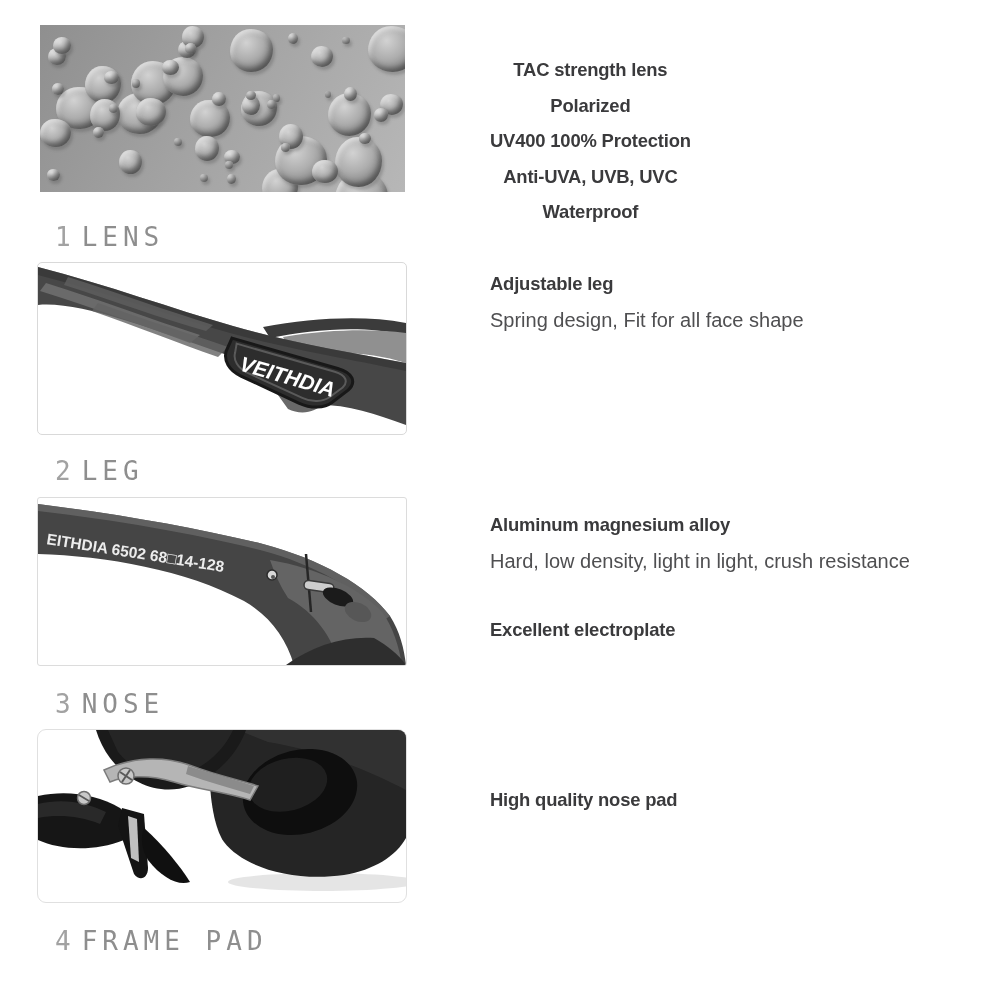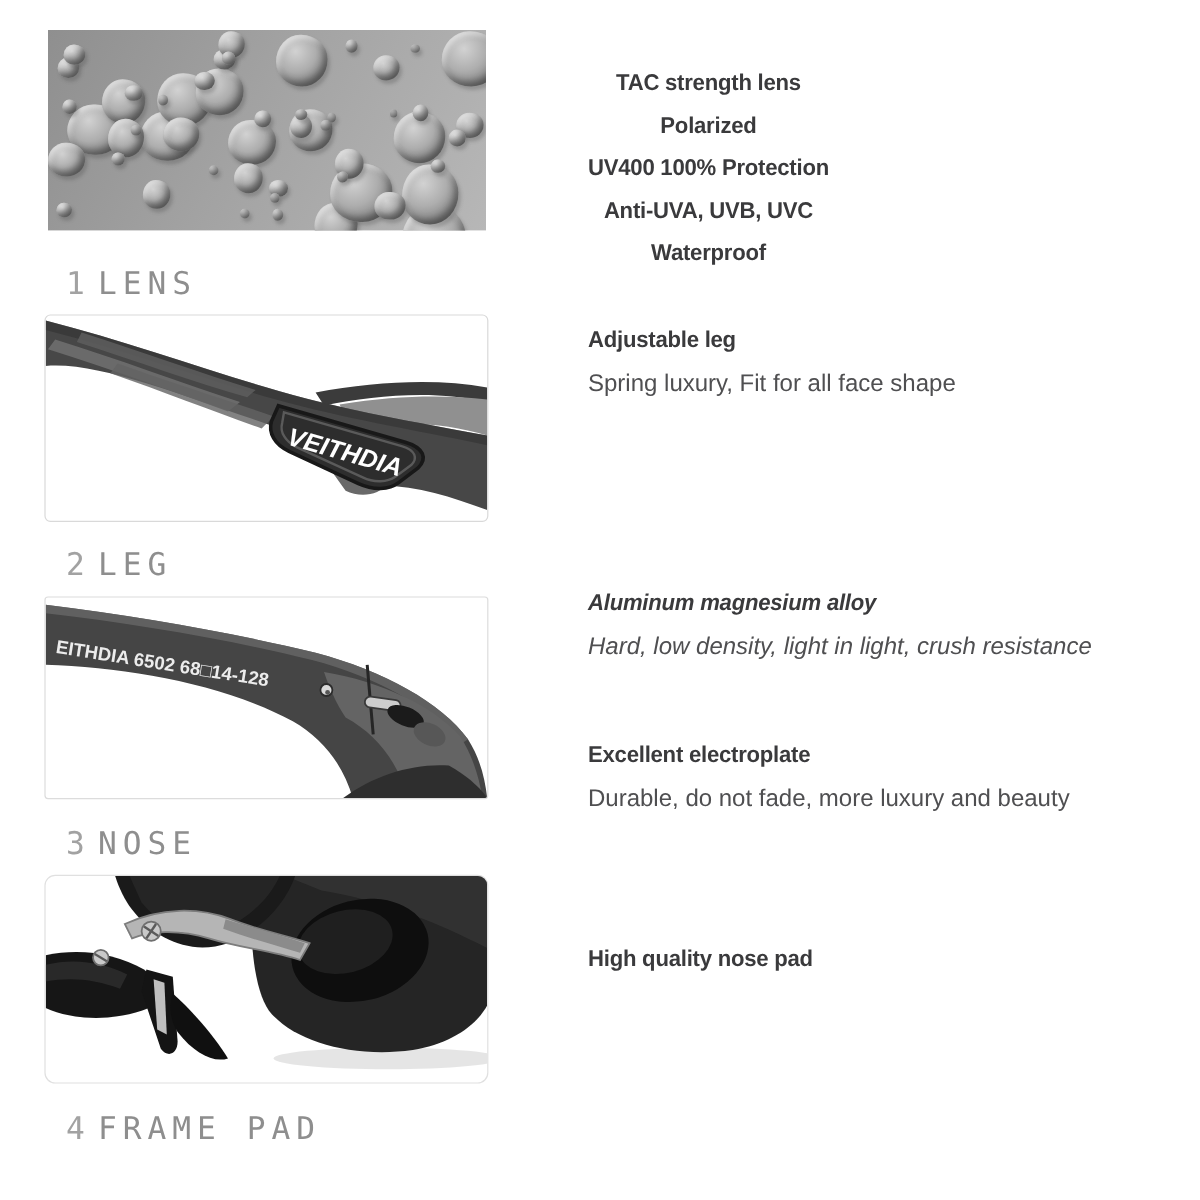--- a/index.html
+++ b/index.html
@@ -28,21 +28,21 @@
   #label-nosepad{top:926px;}
   
   .feature-block{position:absolute;left:490px;white-space:nowrap;}
   .f-line{font-weight:bold;font-size:19px;line-height:35.5px;color:#3a3a3c;
     transform:scaleX(.97);transform-origin:left;letter-spacing:-.2px;}
   .f-title{font-weight:bold;font-size:19px;line-height:24px;color:#3a3a3c;
     transform:scaleX(.97);transform-origin:left;letter-spacing:-.2px;margin-bottom:12px;}
   .f-desc{font-size:20px;line-height:24px;color:#4f4f51;}
   #feat-lens{top:52px;text-align:center;}
   #feat-leg{top:272px;}
-  #feat-frame-1{top:491px;font-style:italic;}
+  #feat-frame-1{top:513px;}
   #feat-frame-2{top:618px;}
   #feat-nosepad{top:788px;}
 </style>
 </head>
 <body>
 
 <div id="canvas">
 
   <div class="photo" id="photo-lens">
       <div class="droplet" style="width: 44.7891px; height: 41.4067px; left: 21.044%; top: 40.5332%;"></div>
@@ -128,21 +128,21 @@
       </g>
     </svg>
   </div>
 
   <div class="section-label" id="label-leg">
     <span class="num">2</span><span>LEG</span>
   </div>
 
   <div class="feature-block" id="feat-leg">
     <div class="f-title">Adjustable leg</div>
-    <div class="f-desc">Spring luxury, Fit for all face shape</div>
+    <div class="f-desc">Spring design, Fit for all face shape</div>
   </div>
 
   <div class="photo" id="photo-frame">
     <svg viewBox="0 0 368 167">
       <path d="M0,6 C80,16 160,30 225,46 C282,61 330,88 352,118 C362,134 366,150 368,167 L256,167 C248,140 232,118 206,103 C148,72 68,58 0,56 Z" fill="#454545"></path>
       <path d="M0,6 C80,16 160,30 225,46 C282,61 330,88 352,118 L346,122 C322,92 276,66 222,52 C158,36 78,22 0,13 Z" fill="#6a6a6a" opacity="0.75"></path>
       <path d="M232,62 C280,70 322,90 345,115 C355,130 361,148 364,167 L302,167 C294,138 276,114 250,100 C242,88 236,74 232,62 Z" fill="#646464"></path>
       <line x1="268" y1="56" x2="273" y2="114" stroke="#262626" stroke-width="2.5"></line>
       <circle cx="234" cy="77" r="5" fill="#d9d9d9" stroke="#2c2c2c" stroke-width="1.5"></circle>
       <circle cx="235" cy="79" r="2" fill="#555555"></circle>
@@ -157,21 +157,20 @@
   <div class="section-label" id="label-frame">
     <span class="num">3</span><span>NOSE</span>
   </div>
 
   <div class="feature-block" id="feat-frame-1">
     <div class="f-title">Aluminum magnesium alloy</div>
     <div class="f-desc">Hard, low density, light in light, crush resistance</div>
   </div>
   <div class="feature-block" id="feat-frame-2">
     <div class="f-title">Excellent electroplate</div>
-    <div class="f-desc">Durable, do not fade, more luxury and beauty</div>
   </div>
 
   <div class="photo" id="photo-nosepad">
     <svg viewBox="0 0 368 172">
       <ellipse cx="285" cy="152" rx="95" ry="9" fill="#000000" opacity="0.10"></ellipse>
       <path d="M175,0 L368,0 L368,108 C358,126 336,140 306,145 C256,152 206,138 186,112 C172,92 168,38 175,0 Z" fill="#252525"></path>
       <path d="M200,0 L368,0 L368,60 C330,40 280,20 230,12 Z" fill="#3a3a3a" opacity="0.6"></path>
       <g transform="rotate(-14 262 62)">
         <ellipse cx="262" cy="62" rx="58" ry="42" fill="#0e0e0e"></ellipse>
         <ellipse cx="252" cy="52" rx="40" ry="26" fill="#1f1f1f"></ellipse>

